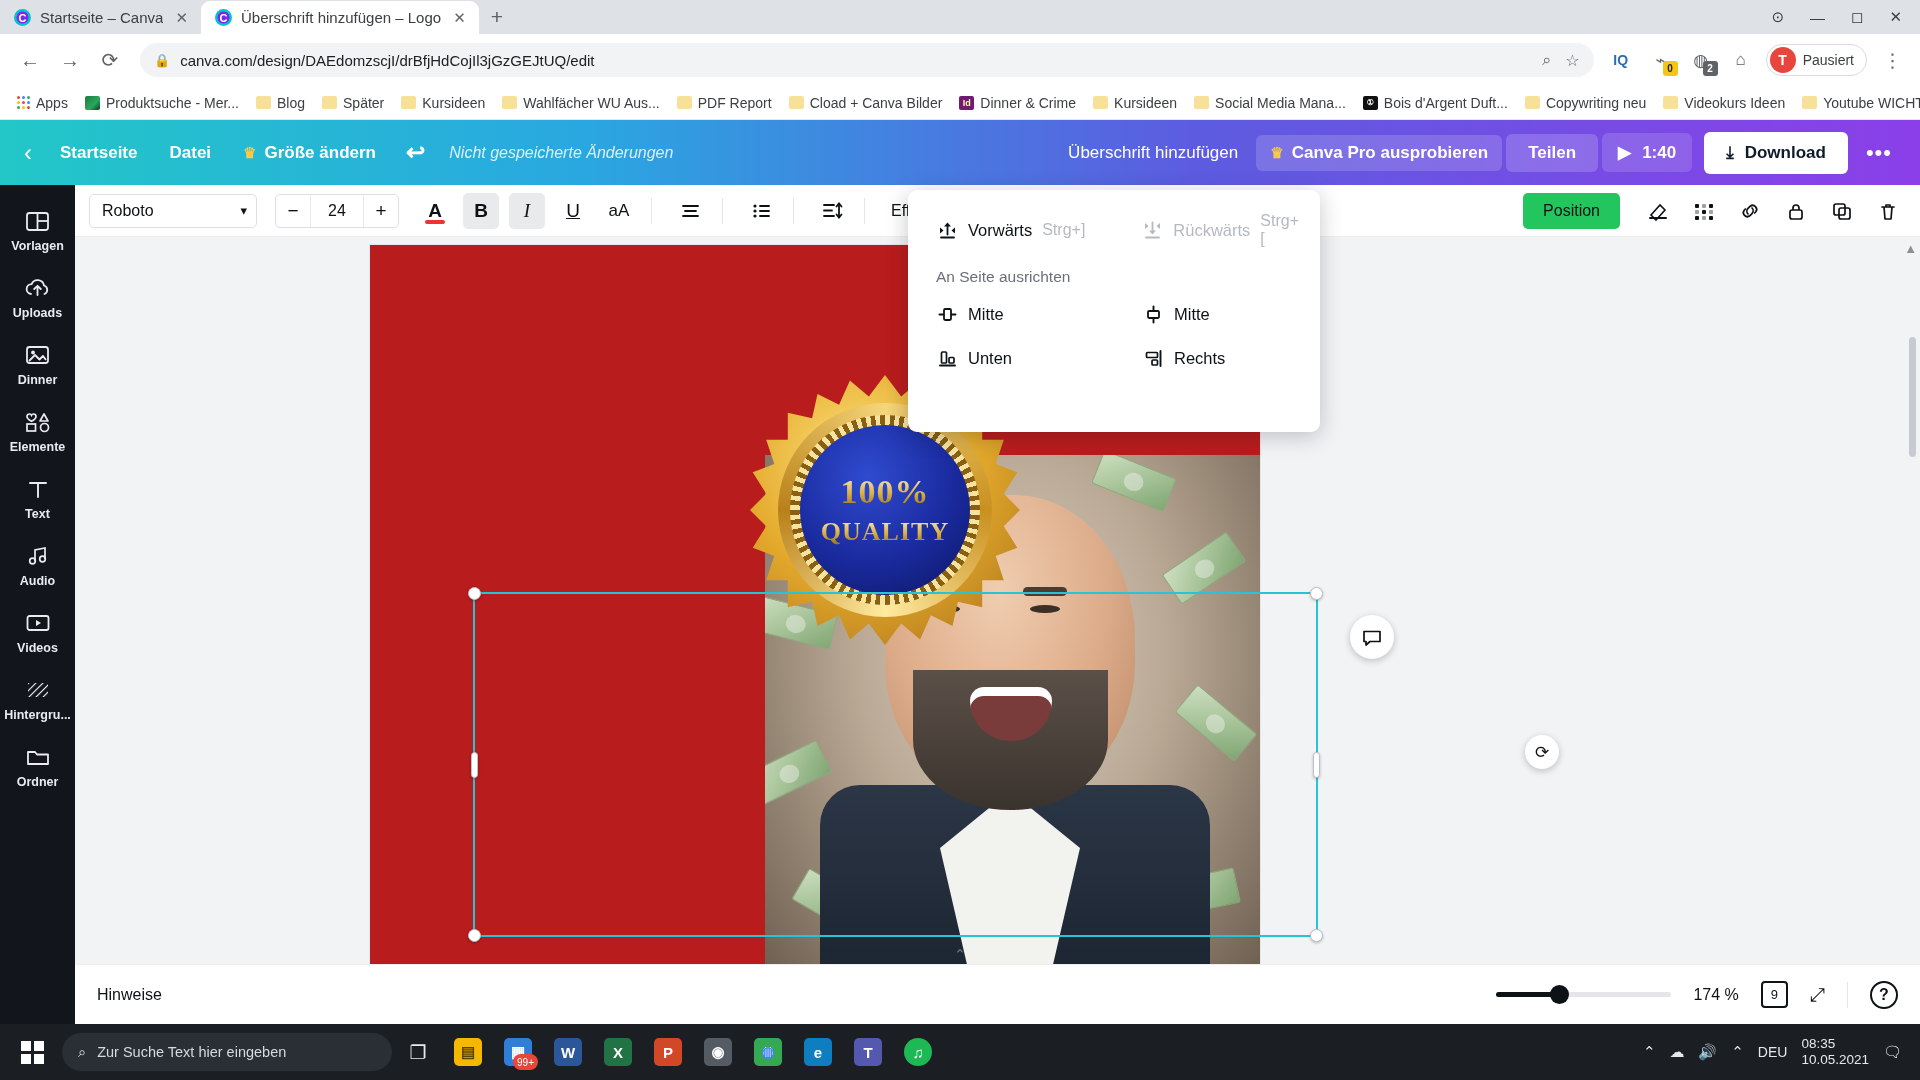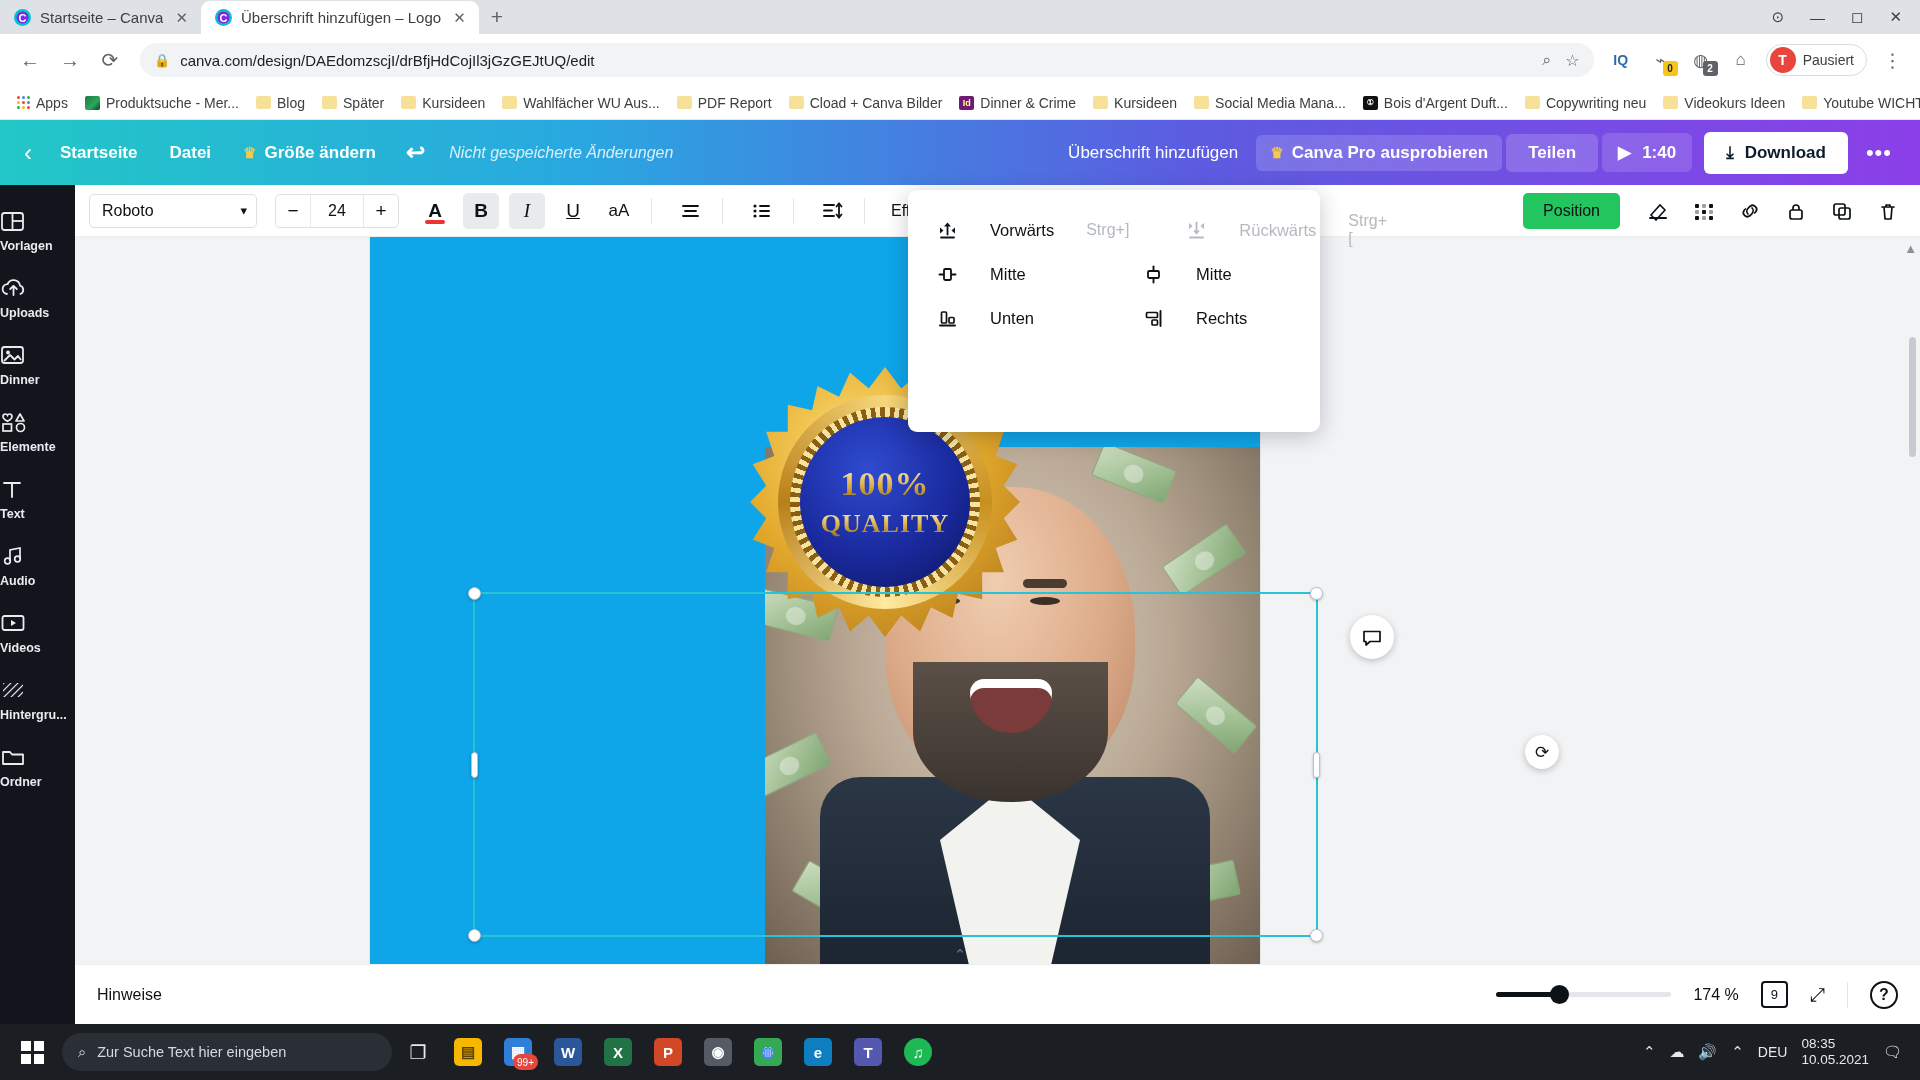--- a/index.html
+++ b/index.html
@@ -155,33 +155,33 @@
   .tt-right { display:flex; align-items:center; gap:4px; margin-left: 10px;}
 
   
   .sidebar {
     position: absolute; top: 185px; left: 0; width: 75px; bottom: 0;
     background: #12151c; display: flex; flex-direction: column;
     align-items: center; padding-top: 14px; gap: 6px;
   }
   .side-item {
     width: 75px; padding: 9px 0 7px; display: flex; flex-direction: column;
-    align-items: flex-start; gap: 5px; color: #e9ebef; font-size: 12.5px; font-weight: 700;
+    align-items: center; gap: 5px; color: #e9ebef; font-size: 12.5px; font-weight: 700;
   }
   .side-ico { height: 26px; display:flex;align-items:center;justify-content:center; }
   .side-dots { margin-top: auto; margin-bottom: 24px; color:#b6bcc6; font-size: 20px; letter-spacing:2px;}
 
   
   .canvas-area {
     position: absolute; top: 237px; left: 75px; right: 0; bottom: 92px;
     background: #f2f3f5; overflow: hidden;
   }
   .page {
-    position: absolute; left: 295px; top: 0px; width: 890px; height: 730px;
-    background: #0ea5e9; box-shadow: 0 0 0 1px rgba(0,0,0,.05);
+    position: absolute; left: 295px; top: 8px; width: 890px; height: 730px;
+    background: #b91c1c; box-shadow: 0 0 0 1px rgba(0,0,0,.05);
     overflow: hidden;
   }
   .photo {
     position: absolute; left: 395px; top: 210px; width: 495px; height: 520px;
     background:
       radial-gradient(ellipse at 50% 38%, #d9cfc4 0%, #b9a894 45%, #6d5f50 100%);
     overflow: hidden;
   }
   .bill {
     position: absolute; width: 78px; height: 36px; border-radius: 3px;
@@ -276,21 +276,21 @@
   }
 
   
   .pos-menu {
     position: absolute; left: 908px; top: 190px; width: 412px; height: 242px;
     background: #fff; border-radius: 9px; box-shadow: 0 4px 22px rgba(20,25,35,.24);
     padding: 18px 0 10px; z-index: 40;
   }
   .pm-row { display: flex; }
   .pm-item {
-    display: flex; align-items: center; gap: 32px; height: 44px;
+    display: flex; align-items: center; gap: 10px; height: 44px;
     padding: 0 10px 0 28px; font-size: 16.5px; color: #0d1216; flex: 1;
   }
   .pm-item.disabled { color: #b5b9c0; }
   .pm-short { margin-left: auto; color: #b5b9c0; font-size: 16px; padding-right: 18px;}
   .pm-label { white-space: nowrap; }
   .pm-section { padding: 16px 0 6px 28px; font-size: 15.5px; color: #6b7078; }
   .pm-ico { width: 22px; display:flex;align-items:center;justify-content:center; flex:none; }
   .cursor-arrow { position: absolute; left: 1237px; top: 228px; width: 14px; height: 21px; }
 
   
@@ -798,20 +798,21 @@
             <path d="M10.5 10.5v-8" stroke="#b5b9c0" stroke-width="1.8" stroke-linecap="round"></path>
             <path d="M3 9 6.5 6 3 3zM18 9 14.5 6 18 3z" fill="#b5b9c0"></path>
             <path d="M4 17.5h13" stroke="#b5b9c0" stroke-width="1.8" stroke-linecap="round"></path>
           </svg>
         </span>
         <span class="pm-label">Rückwärts</span>
         <span class="pm-short">Strg+[</span>
       </div>
     </div>
 
+    <div class="pm-section">An Seite ausrichten</div>
 
 
     <div class="pm-row">
       <div class="pm-item">
         <span class="pm-ico">
           <svg width="21" height="21" viewBox="0 0 21 21">
             <path d="M2.5 10.5h16" stroke="#0d1216" stroke-width="1.9" stroke-linecap="round"></path>
             <rect x="7" y="5" width="7" height="11" rx="1.2" fill="#fff" stroke="#0d1216" stroke-width="1.8"></rect>
           </svg>
         </span>

